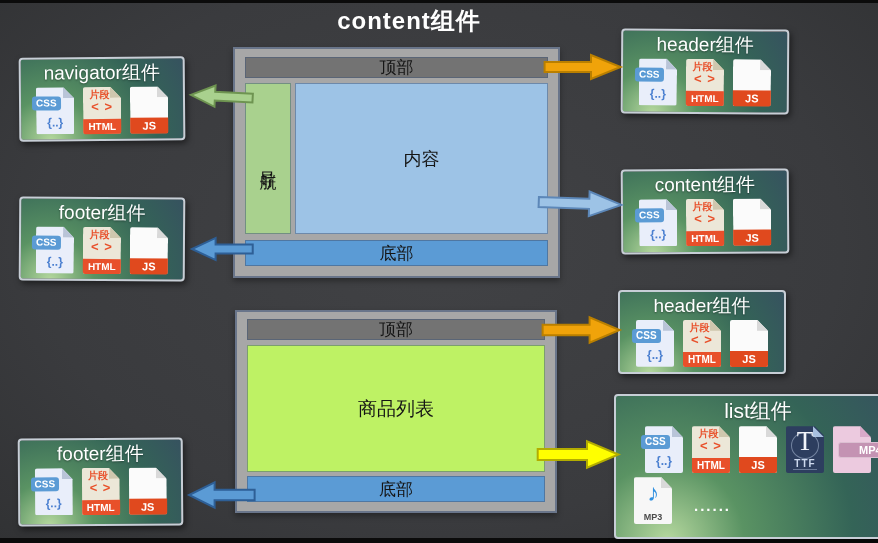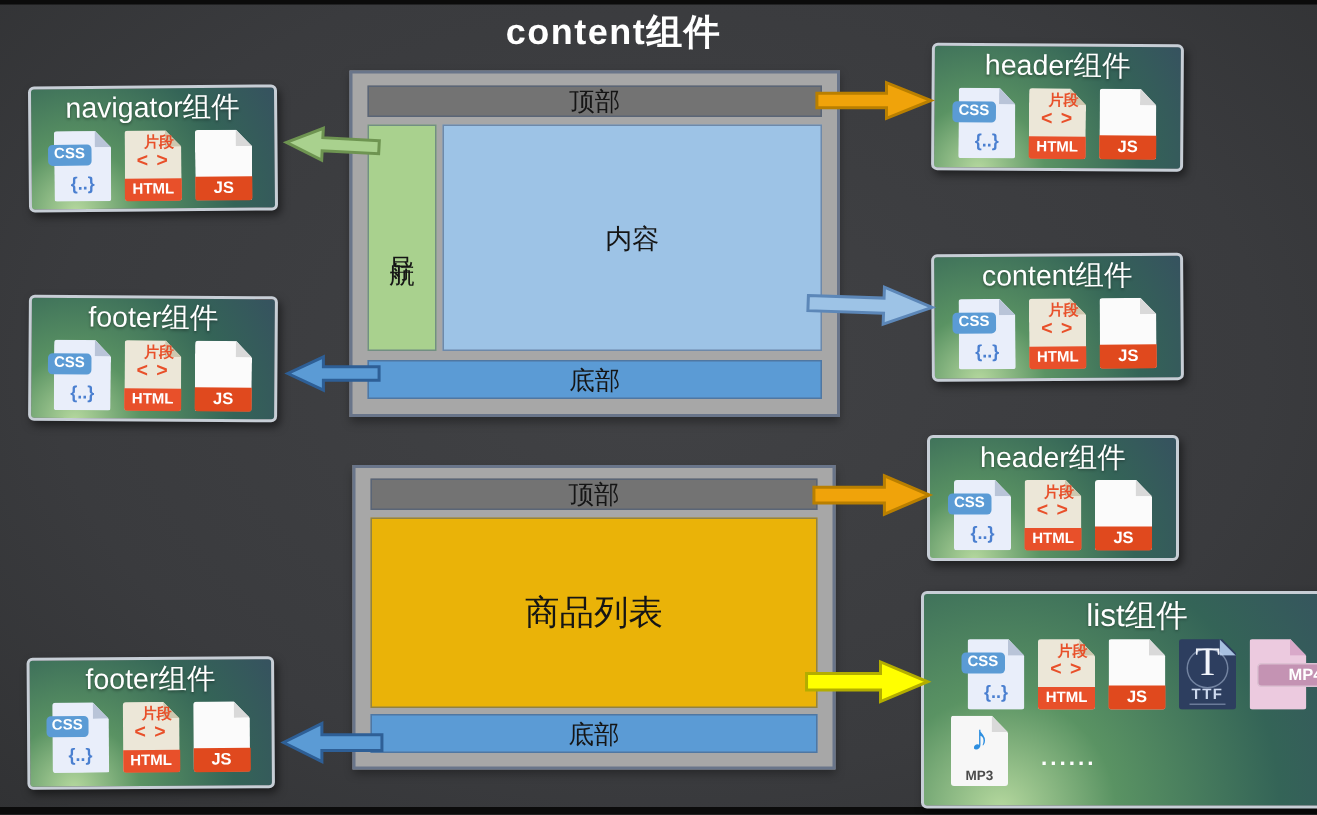--- a/index.html
+++ b/index.html
@@ -26,21 +26,21 @@
   }
   #wf1{left:233px;top:47px;width:327px;height:231px;padding:8px 10px 10px;}
   #wf2{left:235px;top:310px;width:322px;height:203px;padding:7px 10px 9px;}
   .wf-label{display:flex;align-items:center;justify-content:center;color:#151515;font-size:17px;font-weight:500;}
   .bar{border:1px solid rgba(70,90,120,.55);box-sizing:border-box;}
   .bar-top{height:21px;background:#737373;}
   .bar-bottom{height:26px;background:#5b9bd5;}
   #wf1-mid{display:flex;flex:1;margin:5px 0 6px;gap:4px;text-align:center;}
   #wf1-nav{width:46px;background:#a9d18e;writing-mode:vertical-rl;text-orientation:upright;letter-spacing:2px;}
   #wf1-content{flex:1;background:#9dc3e6;font-size:18px;}
-  #wf2-list{flex:1;background:#eab308;margin:5px 0 4px;font-size:23px;}
+  #wf2-list{flex:1;background:#bef264;margin:5px 0 4px;font-size:19px;}
 
   
   .card{
     position:absolute;box-sizing:border-box;z-index:4;
     border:2px solid #c7ced6;border-radius:4px;
     background:radial-gradient(circle at 18% 102%, #b5d89e 0%, #5a9363 28%, #346457 68%, #36525f 100%);
     box-shadow:2px 3px 6px rgba(0,0,0,.5);
     display:flex;flex-direction:column;align-items:center;padding:3px 4px;
   }
   .card-title{color:#fff;font-size:19px;line-height:1.15;text-align:center;white-space:nowrap;text-shadow:0 1px 2px rgba(0,0,0,.4);}
@@ -59,21 +59,21 @@
   
   .fi{position:relative;width:38px;height:47px;flex:0 0 auto;}
   .fi .body{position:absolute;inset:0;border-radius:2px;clip-path:polygon(0 0,72% 0,100% 24%,100% 100%,0 100%);}
   .fi .fold{position:absolute;top:0;right:0;width:11px;height:11px;clip-path:polygon(0 0,100% 100%,0 100%);}
   .fi-css .body{background:#e9eefa;}
   .fi-css .fold{background:#b9c4d8;}
   .fi-css .badge{position:absolute;left:-4px;top:9px;background:#5b9bd5;color:#fff;font-size:10px;font-weight:bold;padding:1px 4px 2px;border-radius:3px;}
   .fi-css .braces{position:absolute;bottom:5px;left:0;right:0;text-align:center;color:#4a7fd0;font-size:12px;font-weight:bold;}
   .fi-html .body{background:#ece7d8;}
   .fi-html .fold{background:#cfc7ae;}
-  .fi-html .frag{position:absolute;top:1px;left:0;right:5px;text-align:right;color:#e8502a;font-size:10px;font-weight:bold;}
+  .fi-html .frag{position:absolute;top:1px;left:0;right:5px;text-align:center;color:#e8502a;font-size:10px;font-weight:bold;}
   .fi-html .brk{position:absolute;top:12px;left:0;right:0;text-align:center;color:#e8502a;font-size:13px;font-weight:bold;letter-spacing:1px;}
   .fi-html .hbar{position:absolute;bottom:0;left:0;right:0;height:15px;background:#e8502a;color:#fff;font-weight:bold;font-size:10px;display:flex;align-items:center;justify-content:center;border-radius:0 0 2px 2px;}
   .fi-js .body{background:#fbfbfb;}
   .fi-js .fold{background:#d9d9d9;}
   .fi-js .jbar{position:absolute;bottom:0;left:0;right:0;height:16px;background:#e0491e;color:#fff;font-weight:bold;font-size:11px;display:flex;align-items:center;justify-content:center;border-radius:0 0 2px 2px;}
   .fi-ttf .body{background:#2d3e5f;clip-path:polygon(0 0,76% 0,100% 20%,100% 100%,0 100%);}
   .fi-ttf .fold{background:#a8c0e0;}
   .fi-ttf .circ{position:absolute;top:6px;left:5px;right:5px;height:25px;border:1px solid rgba(200,215,240,.45);border-radius:50%;}
   .fi-ttf .letter{position:absolute;top:2px;left:0;right:0;text-align:center;color:#f2f5fb;font-family:"Liberation Serif","DejaVu Serif",serif;font-size:27px;line-height:1;}
   .fi-ttf .tbadge{position:absolute;bottom:3px;left:0;right:0;text-align:center;color:#cdd9ee;font-size:10px;font-weight:bold;letter-spacing:1px;border-bottom:1px solid rgba(200,215,240,.4);width:24px;margin:0 auto;}

